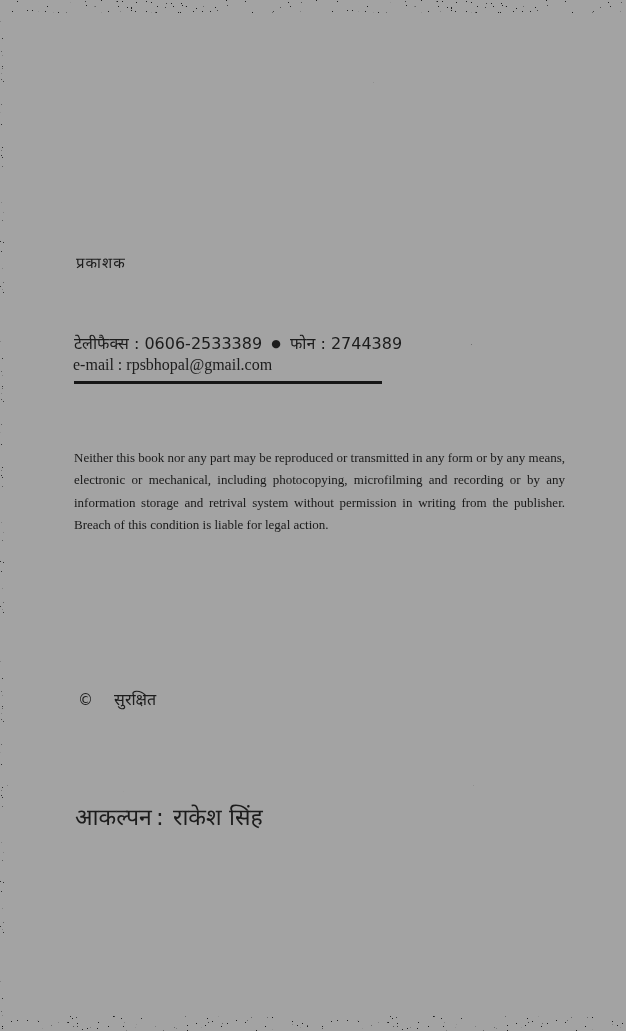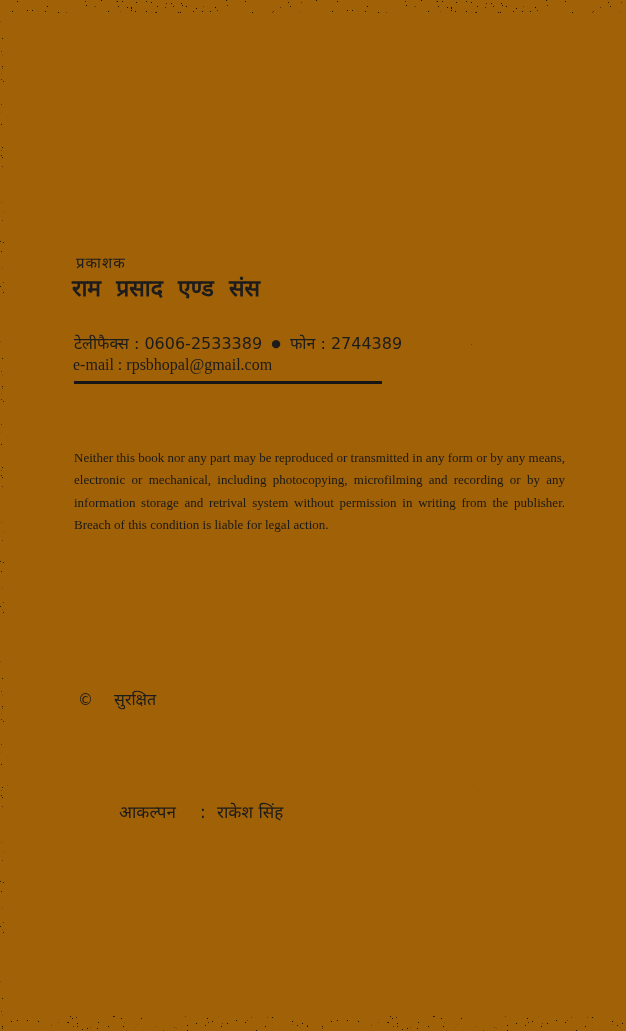--- a/index.html
+++ b/index.html
@@ -5,21 +5,21 @@
   html,body { margin:0; padding:0; }
   body {
     width:626px; height:1031px;
     background:#ffffff;
     font-family:"DejaVu Sans", sans-serif;
     overflow:hidden;
   }
   .page {
     position:absolute; left:0; top:0;
     width:626px; height:1031px;
-    background:#a16207;
+    background:#a3a3a3;
     color:#1c1c1c;
   }
   .abs { position:absolute; white-space:nowrap; }
   .noise-svg { position:absolute; left:0; top:0; pointer-events:none; }
 
   .pub-label   { left:76px;  top:252px; font-size:15px; letter-spacing:1px; }
   .pub-name    { left:72px;  top:271px; font-size:23px; font-weight:bold; word-spacing:7px; }
   .pub-addr    { left:74px;  top:304px; font-size:17px; font-weight:bold; }
   .tele-line   { left:74px;  top:332px; font-size:16px; }
   .tele-line .bullet { font-size:11px; vertical-align:2px; padding:0 4px; }
@@ -39,21 +39,21 @@
     font-family:"Liberation Serif", serif;
     font-style:italic; font-size:15px; line-height:20.5px;
     text-align:justify; white-space:normal;
     color:#1d1d1d;
   }
 
   .rights-line { left:78px; top:688px; font-size:16px; }
   .rights-line .sym { font-size:15px; }
   .rights-line .txt { margin-left:16px; }
 
-  .credit { font-size:17px;margin-left:44px; }
+  .credit { font-size:23px; }
   .credit .lbl { display:inline-block; width:81px; }
   .credit .sep { display:inline-block; width:10px; }
   .credit .val { margin-left:7px; }
   .design-row  { left:75px;  top:800px; }
   .design-addr { left:167px; top:833px; font-size:16.5px; }
   .printer-row { left:75px;  top:890px; }
   .printer-row .phone { font-weight:bold; letter-spacing:0.5px; }
 </style>
 </head>
 <body>
@@ -71,21 +71,20 @@
         <feColorMatrix type="matrix" values="0 0 0 0 0  0 0 0 0 0  0 0 0 0 0  0 0 0 40 -30"></feColorMatrix>
       </filter>
     </defs>
     <rect x="0" y="0" width="626" height="1031" filter="url(#speckSparse)" opacity="0.55"></rect>
     <rect x="0" y="0" width="626" height="13" filter="url(#speckDense)" opacity="0.8"></rect>
     <rect x="0" y="1016" width="626" height="15" filter="url(#speckDense)" opacity="0.8"></rect>
     <rect x="0" y="0" width="5" height="1031" filter="url(#speckDense)" opacity="0.7"></rect>
   </svg>
 
   <div class="abs pub-label">प्रकाशक</div>
-  <div class="abs pub-name">राम प्रसाद एण्ड संस</div>
 
   <div class="abs tele-line">
     <span>टेलीफैक्स : 0606-2533389</span>
     <span class="bullet">●</span>
     <span>फोन : 2744389</span>
   </div>
 
   <div class="abs email-line">e-mail : rpsbhopal@gmail.com</div>
 
   <div class="abs rule"></div>

